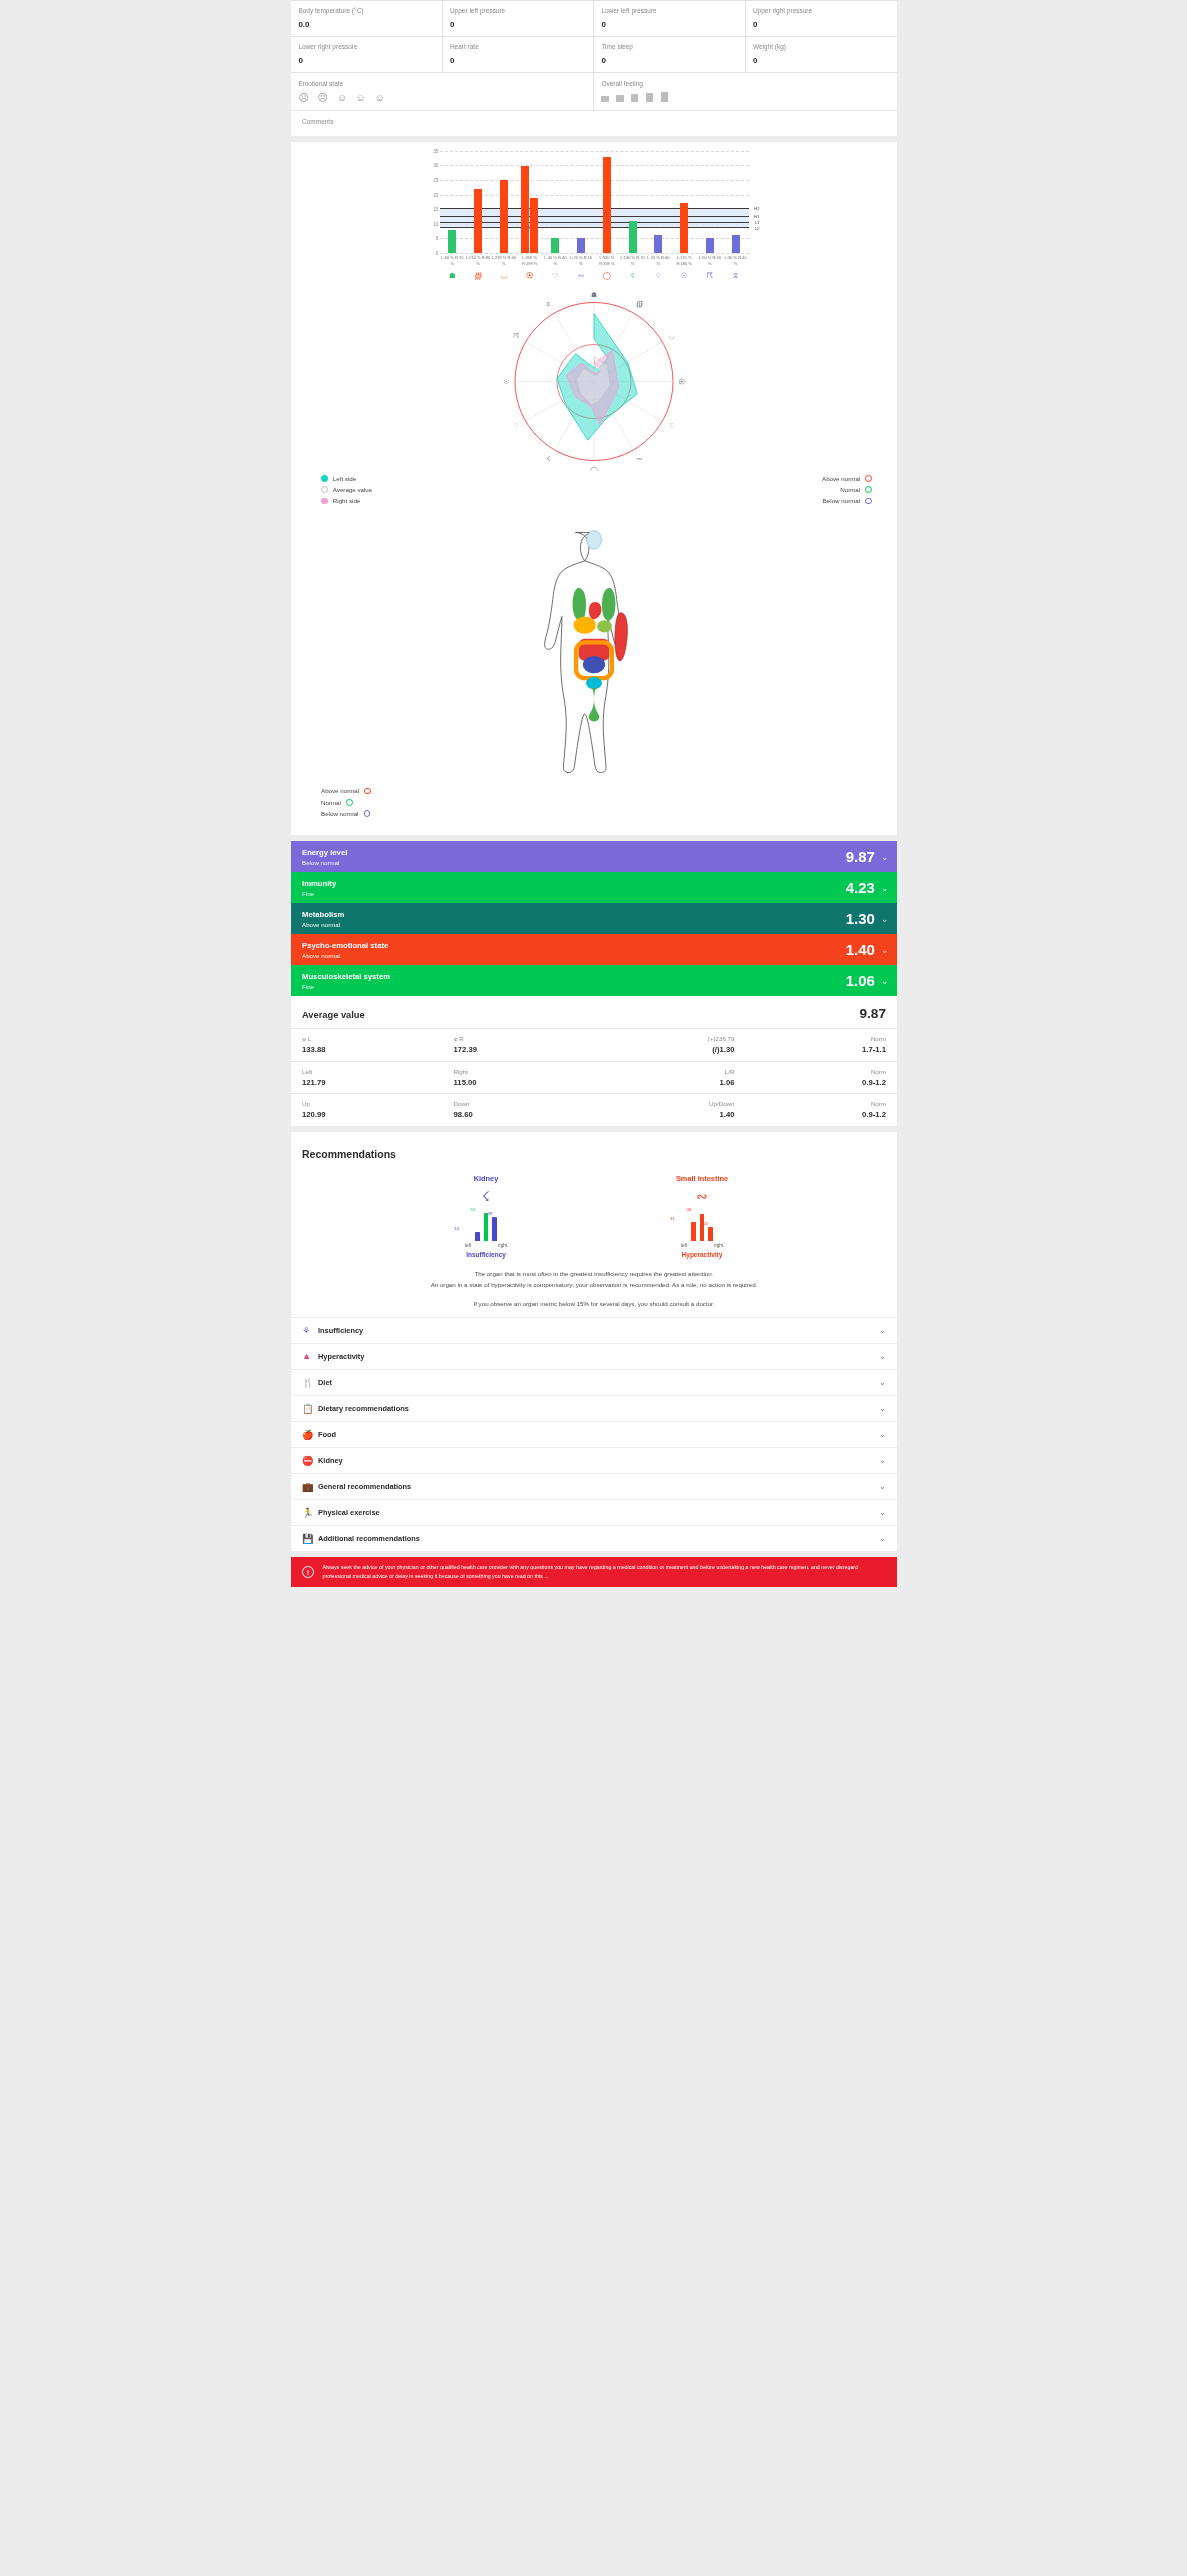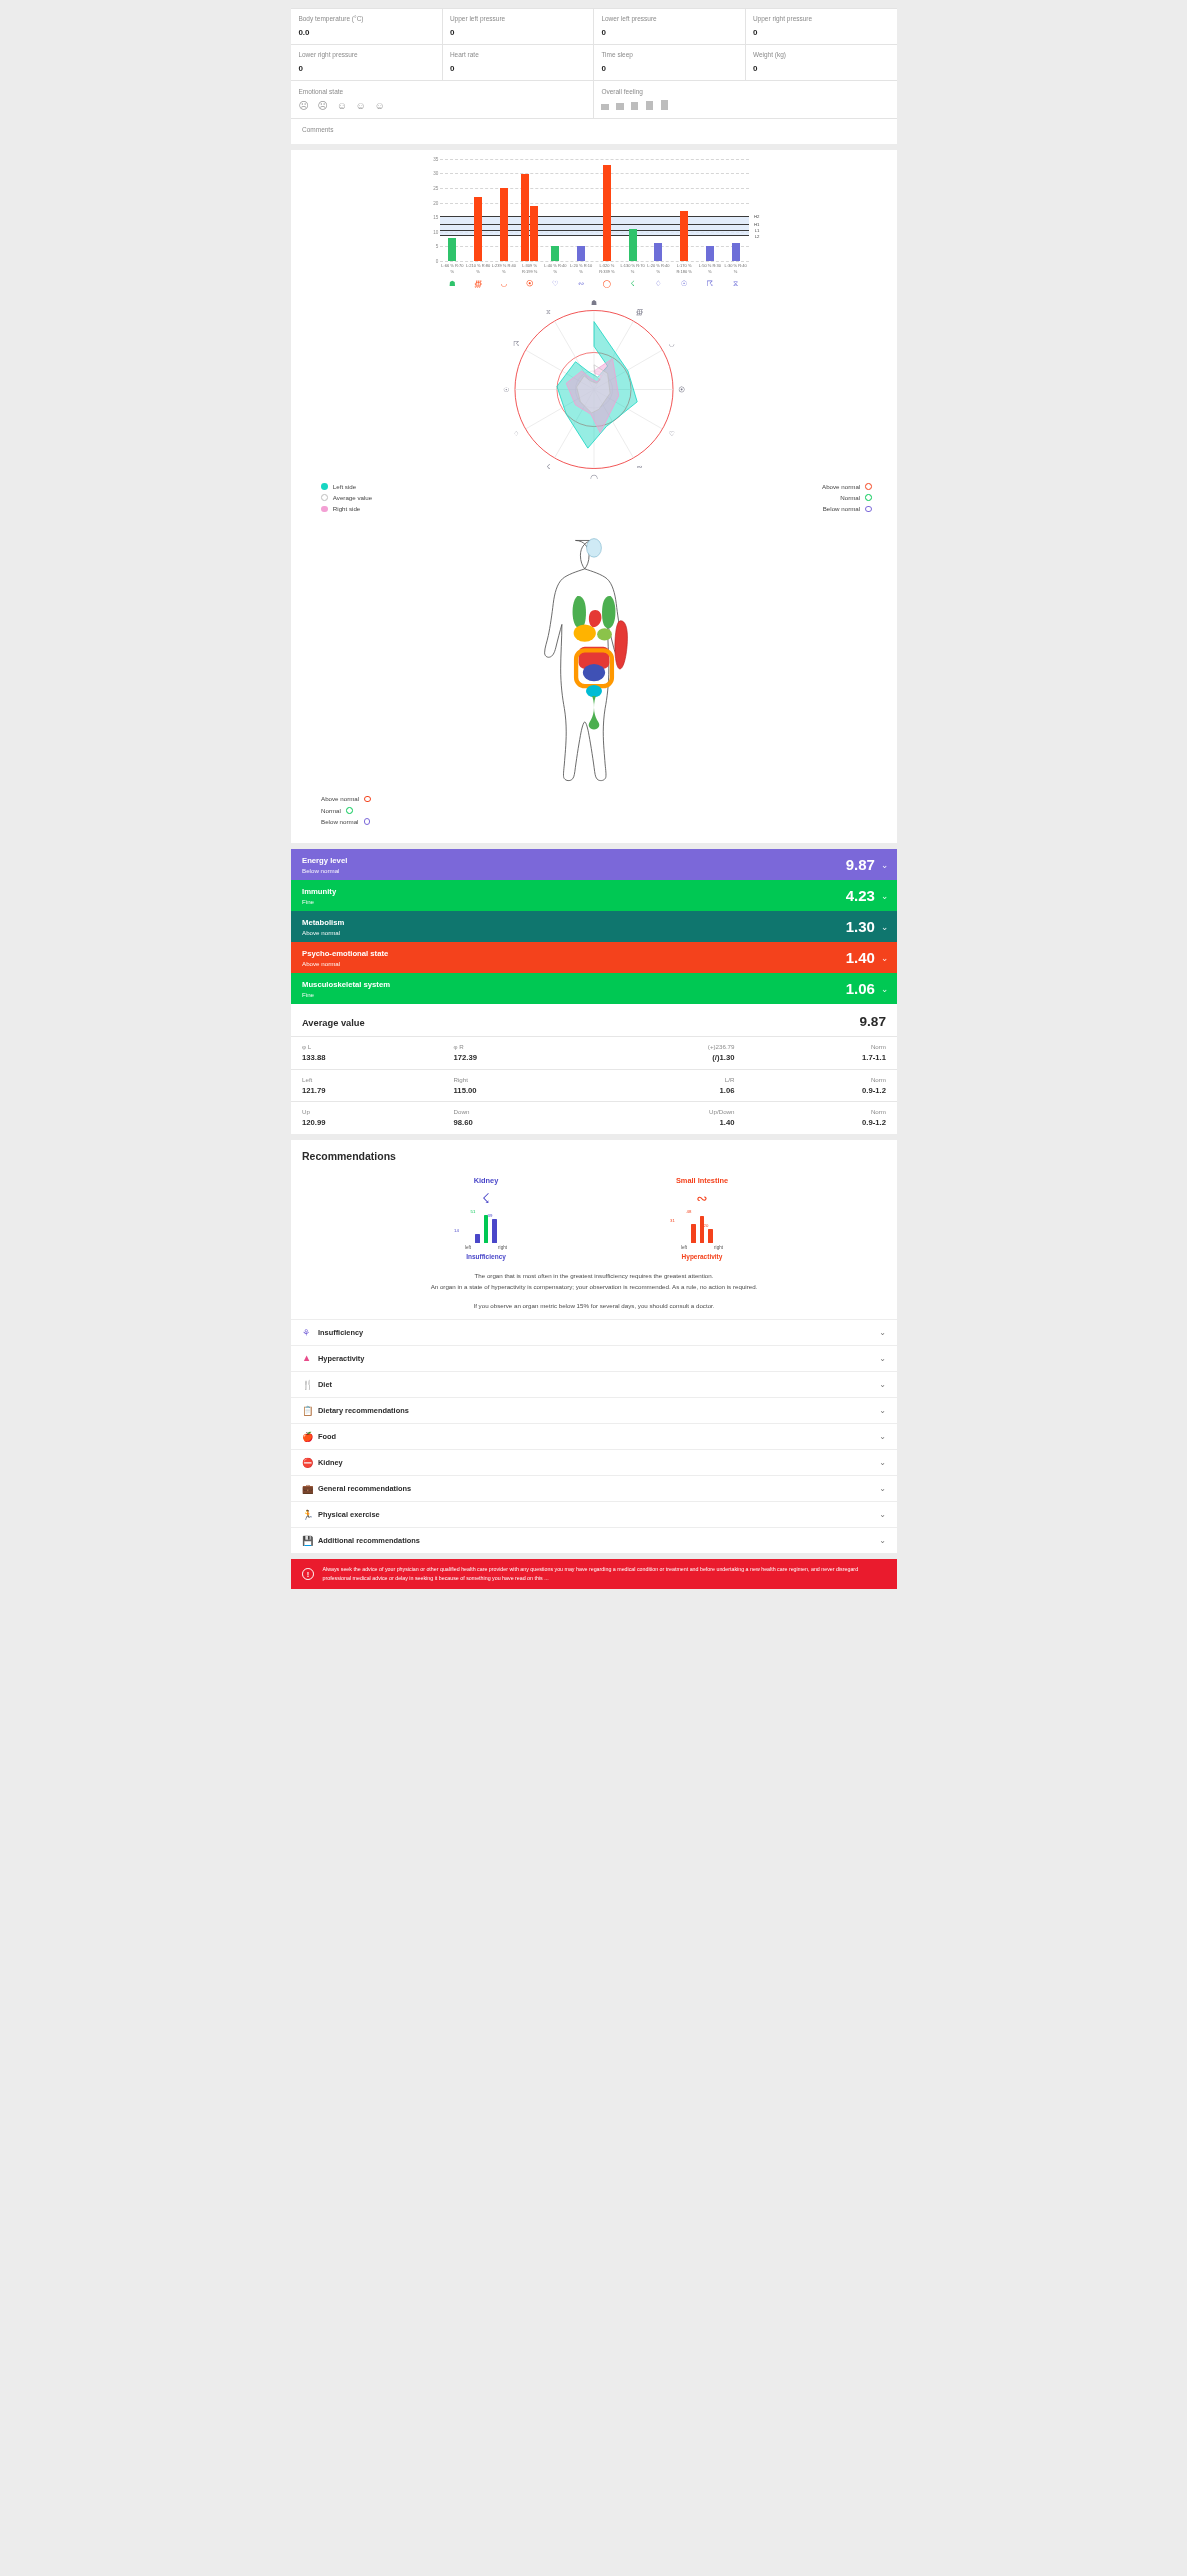--- a/index.html
+++ b/index.html
@@ -20,21 +20,21 @@
   .card {
     background: #ffffff;
     width: 606px;
     margin-bottom: 6.2px;
     position: relative;
   }
   
   .rd-head { padding: 8.7px 11px 6.2px 11px; }
   .rd-title { font-size: 11.8px; font-weight: bold; color:#222; }
   .rd-sub { font-size: 6.8px; color:#7c7c7c; margin-top: 3.1px; }
-  .rd-grid { display:flex; flex-wrap: wrap; border-top:0.6px solid #e3e3e3;margin-top:8px; }
+  .rd-grid { display:flex; flex-wrap: wrap; border-top:0.6px solid #e3e3e3; }
   .rd-cell {
     width: 25%; border-right:0.6px solid #e3e3e3; border-bottom:0.6px solid #e3e3e3;
     padding: 6.2px 7.4px 7.4px 7.4px; min-height: 36px;
   }
   .rd-cell:nth-child(4n) { border-right:none; }
   .rd-label { font-size: 6.5px; color:#8b8b8b; }
   .rd-value { font-size: 8px; font-weight: bold; color:#1f1f1f; margin-top: 5.6px; }
   .rd-half { display:flex; border-bottom:0.6px solid #e3e3e3; }
   .rd-half > div { padding: 6.2px 7.4px 7.4px 7.4px; }
   .rd-half .left { width: 50%; border-right:0.6px solid #e3e3e3; }
@@ -90,21 +90,21 @@
   .avg-head { display:flex; justify-content:space-between; align-items:baseline; padding: 10px 11px 7.4px 11px; }
   .avg-label { font-size: 9.3px; font-weight:bold; }
   .avg-val { font-size: 13.6px; font-weight:bold; }
   .avg-row { display:flex; border-top:0.6px solid #e6e6e6; }
   .avg-cell { width:25%; padding: 5.6px 8.7px 6.8px 11px; }
   .avg-cell.r { text-align:right; padding-right:11px; }
   .avg-k { font-size:6.2px; color:#8b8b8b; }
   .avg-v { font-size:7.7px; font-weight:bold; margin-top:3.1px; }
 
   
-  .rec-title { font-size:10.5px; font-weight:bold; padding: 10px 11px 5px 11px; }
+  .rec-title { font-size:10.5px; font-weight:bold; padding: 16px 11px 5px 11px; }
   .organs { display:flex; justify-content:center; gap: 105px; padding: 8.7px 0 2.5px 0; }
   .organ { width: 111px; text-align:center; }
   .organ-name { font-size: 7.4px; font-weight:bold; }
   .organ-ico { font-size: 13.6px; margin-top: 5px; }
   .minibars { height: 32px; display:flex; align-items:flex-end; justify-content:center; gap:4.3px; margin-top: 5px; position:relative; }
   .mb { width: 4.3px; border-radius:0.6px; }
   .mb-lab { position:absolute; font-size:4.3px; }
   .organ-lr { display:flex; justify-content:center; gap: 27px; font-size:4.6px; color:#555; margin-top:1.9px; }
   .organ-state { font-size:6.5px; font-weight:bold; margin-top:3.1px; }
   .rec-note { text-align:center; font-size:6.2px; color:#4a4a4a; line-height:1.9; padding: 7.4px 37px 3.7px 37px; }

